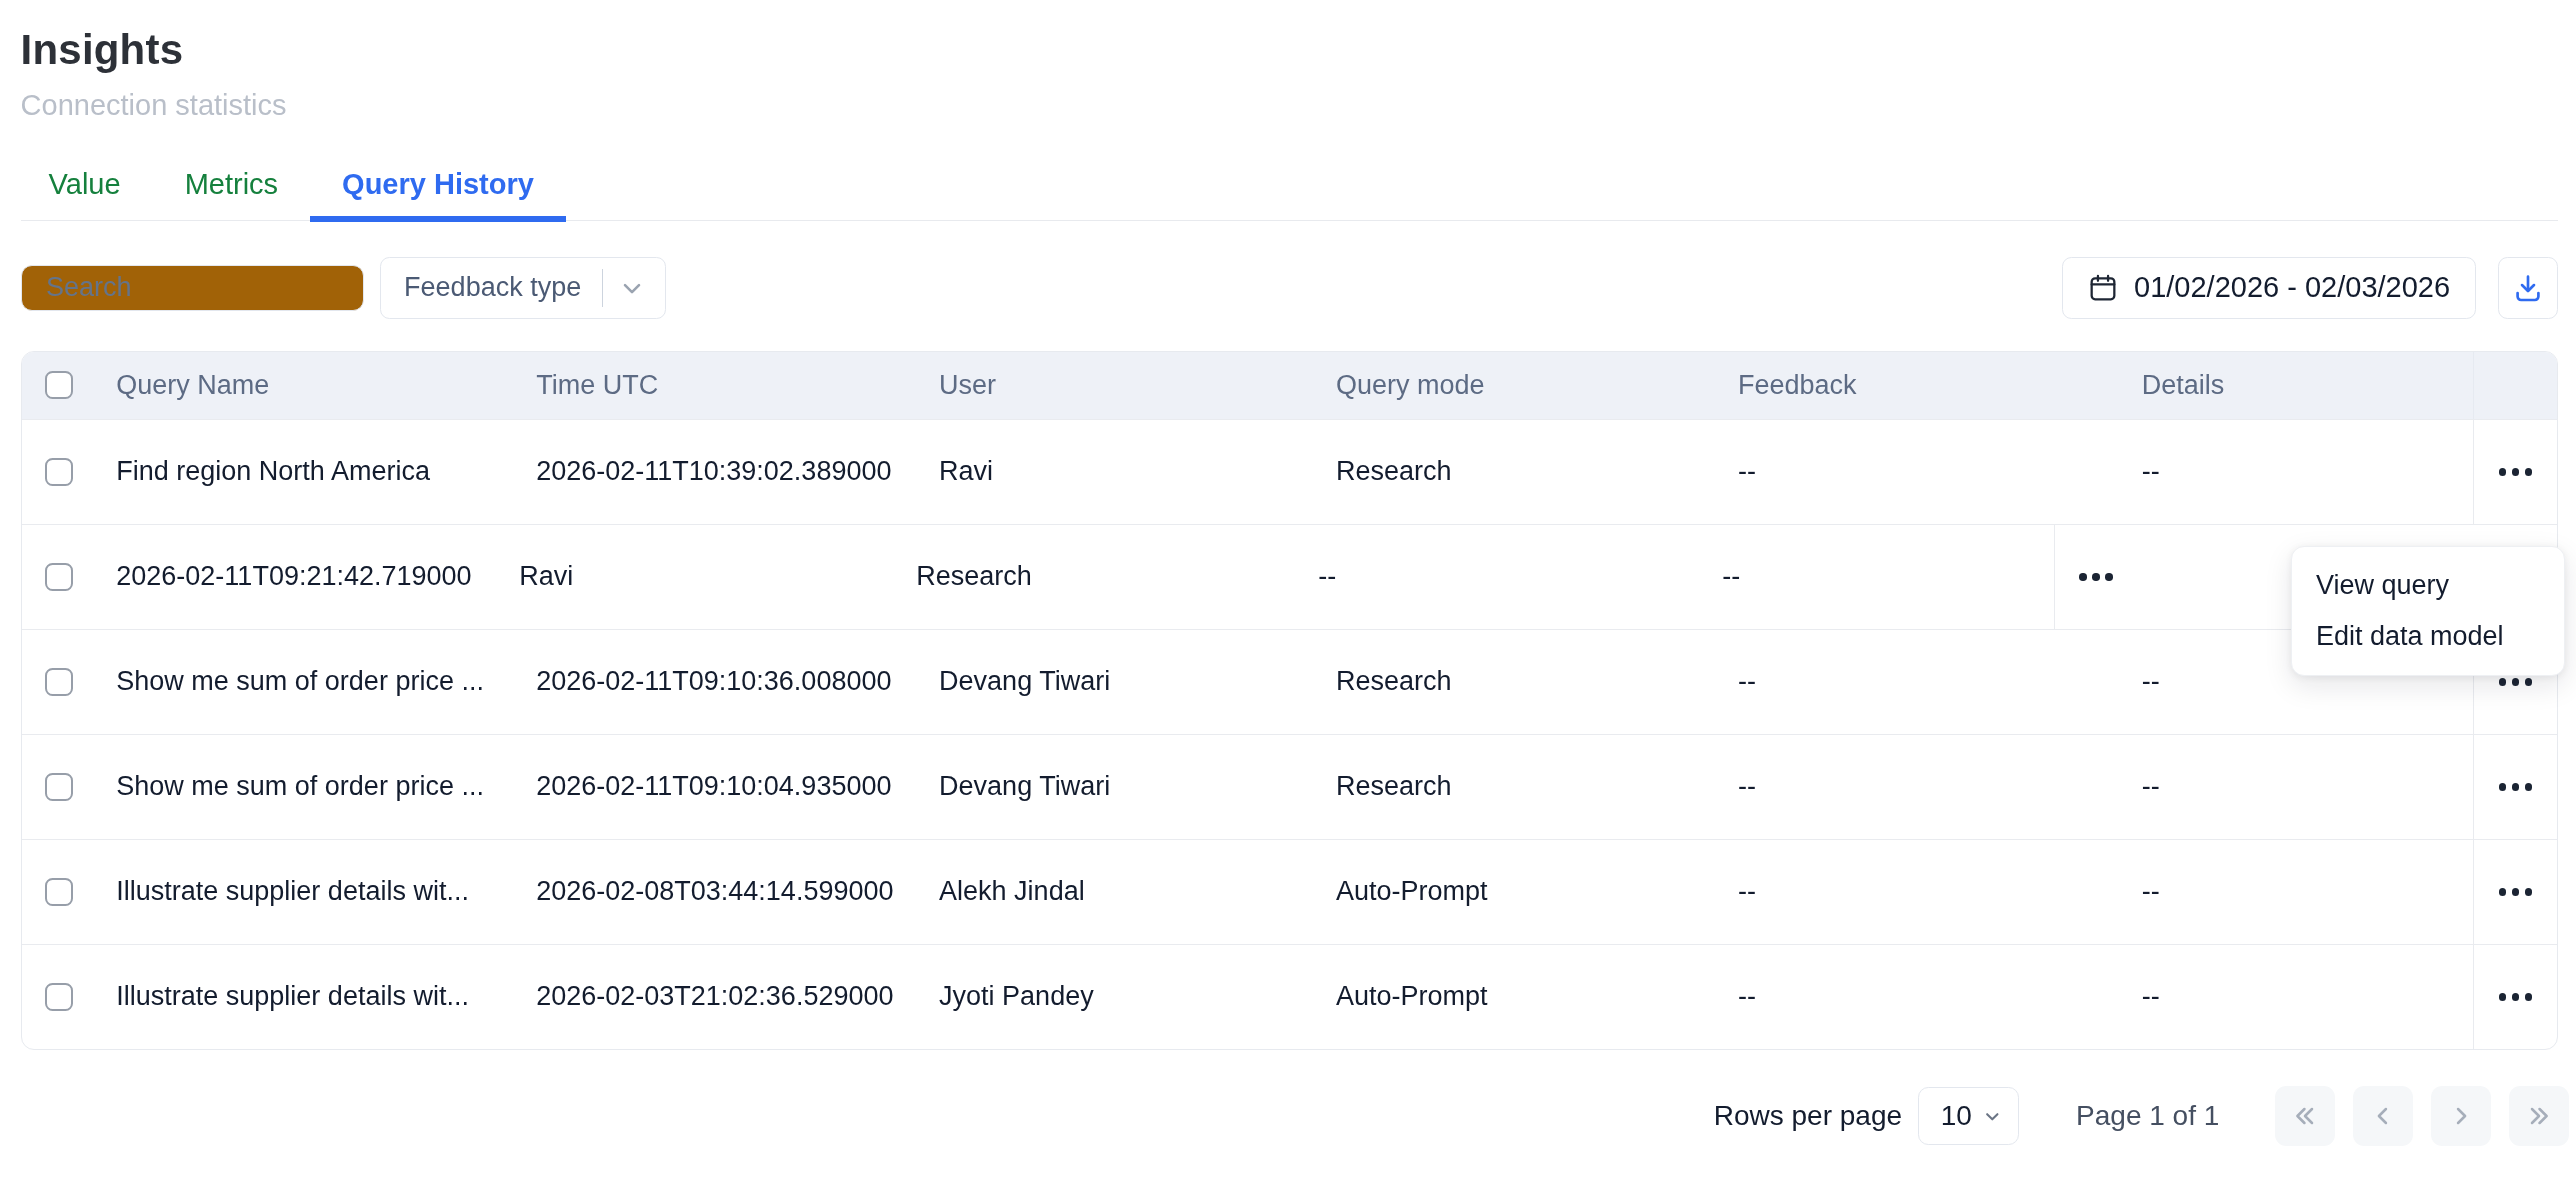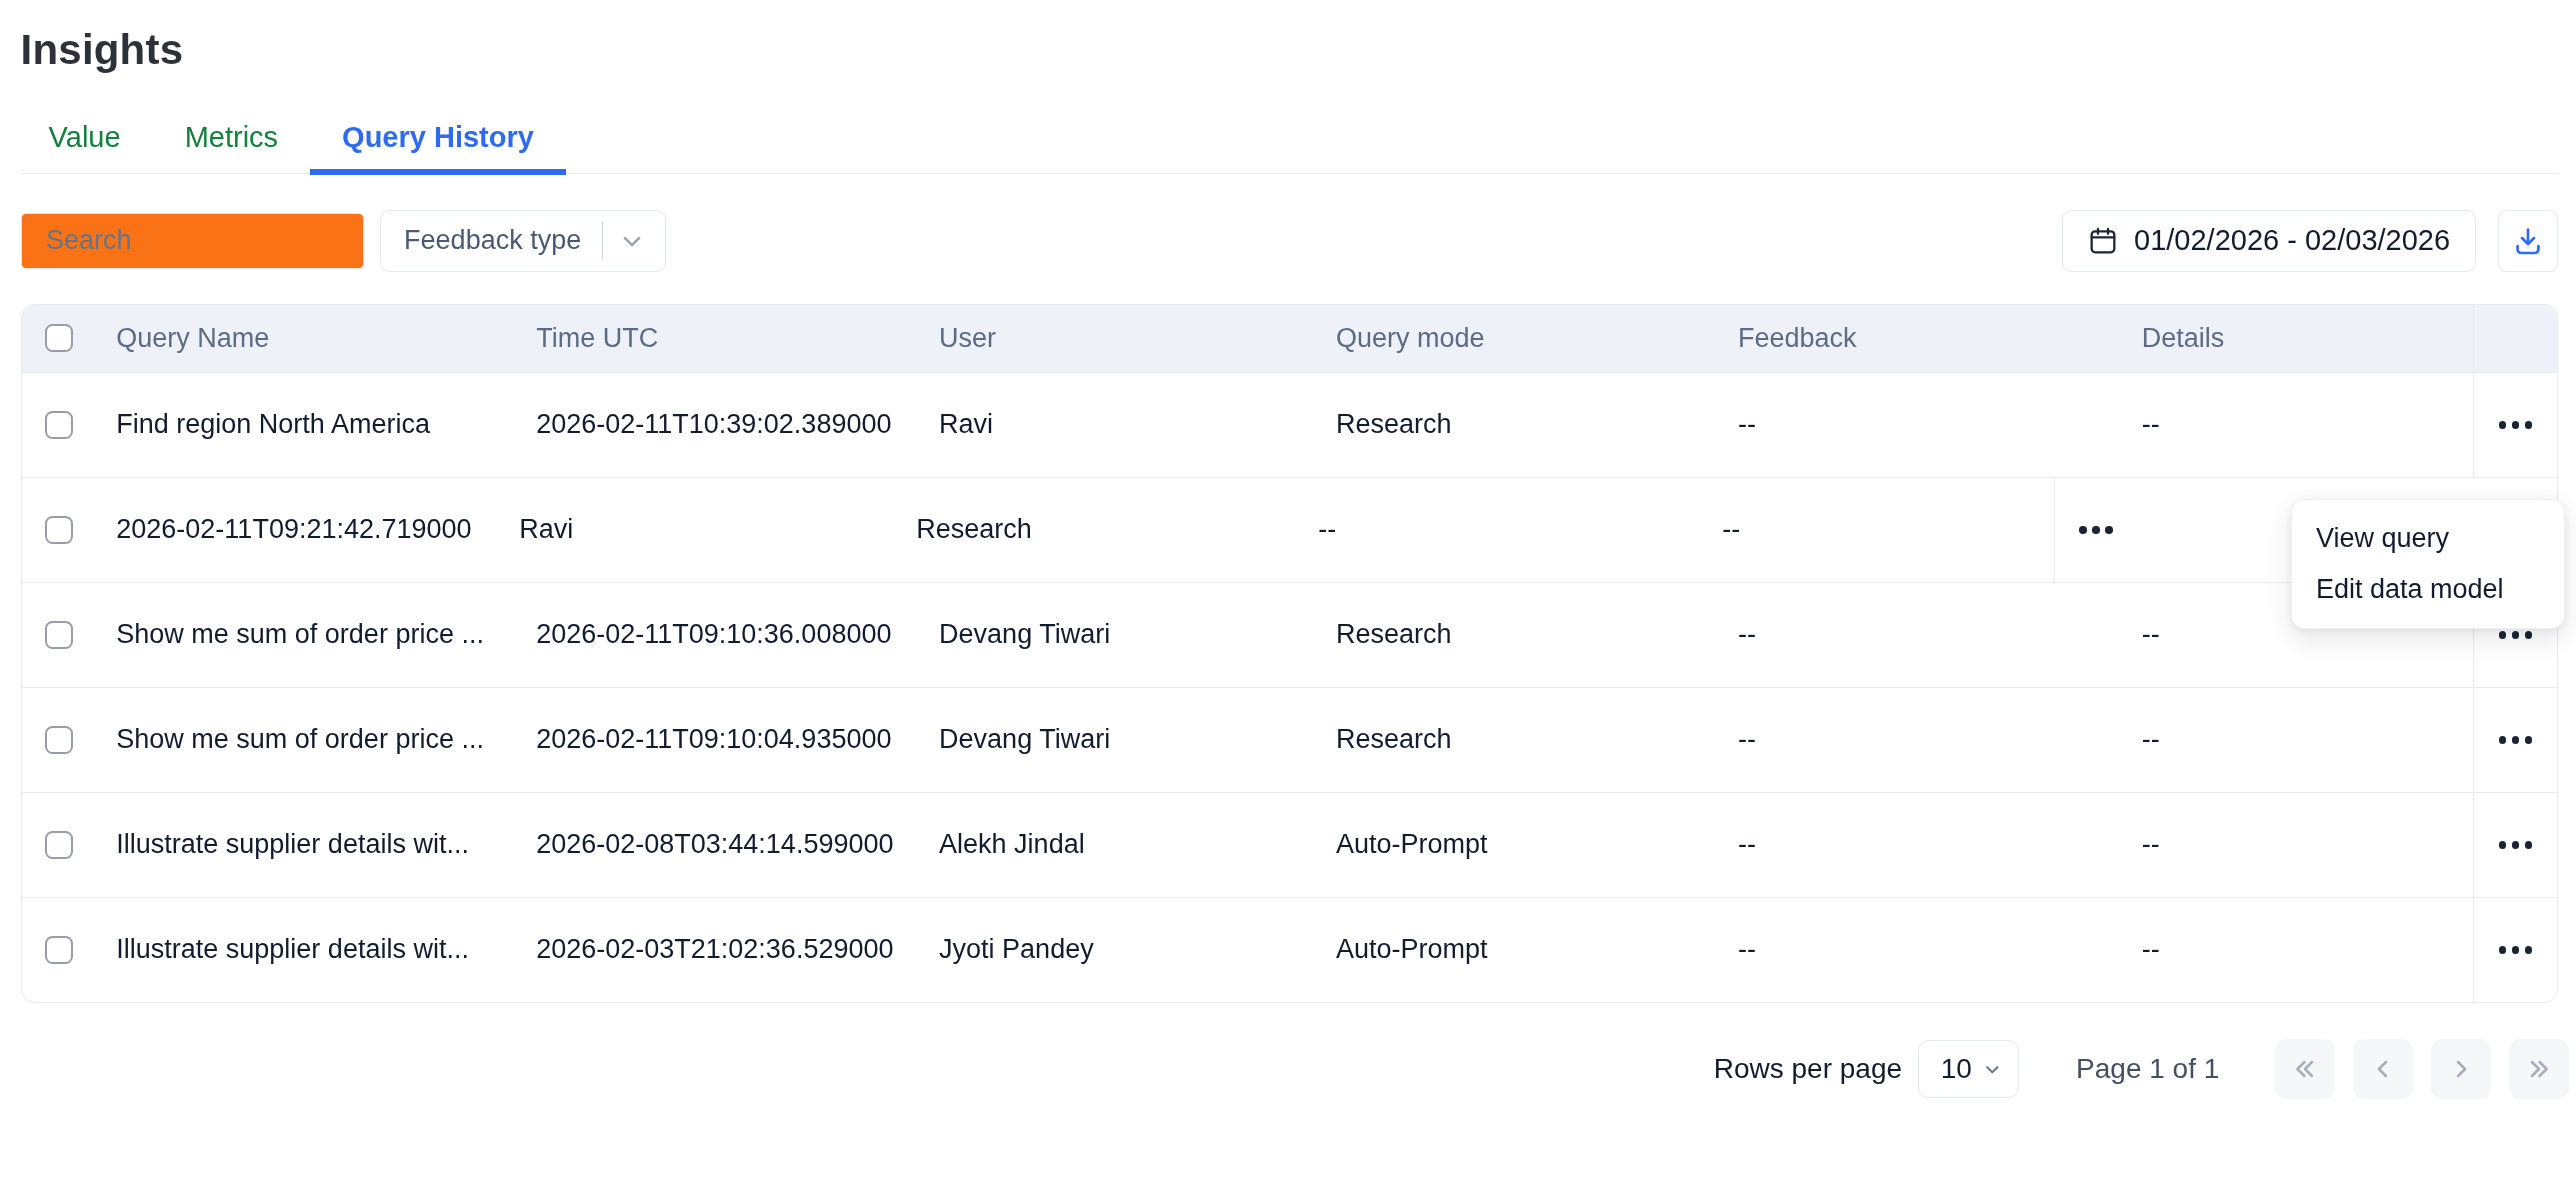--- a/index.html
+++ b/index.html
@@ -18,23 +18,23 @@
   
   .tabs { margin-top: 38px; display: flex; align-items: flex-end; border-bottom: 1.9px solid #e8eaee; }
   .tab { padding: 7.5px 32px 19px 32px; font-size: 29px; color: #15803d; cursor: pointer; position: relative; }
   .tab:first-child { padding-left: 28px; }
   .tab.active { color: #2f6bf0; font-weight: 600; }
   .tab.active::after { content: ""; position: absolute; left: 0; right: 0; bottom: -1.9px; height: 5.6px; background: #2f6bf0; }
 
   
   .filters { margin-top: 36px; display: flex; align-items: center; }
   .search {
-    width: 343px; height: 56px; border: 0.9px solid #e3e7ee; border-radius: 5px;
+    width: 343px; height: 46px; border: 0.9px solid #e3e7ee; border-radius: 11px;
     font-size: 27px; padding: 0 24.4px; color: #131c2e; outline: none;
-    font-family: inherit; background: #f97316;
+    font-family: inherit; background: #a16207;
   }
   .search::placeholder { color: #64748b; }
   .dropdown {
     margin-left: 16px; height: 62px; border: 0.9px solid #e3e7ee; border-radius: 9.4px;
     background: #fff; display: flex; align-items: center; padding: 0 19px 0 23.5px;
     font-size: 27px; color: #4b5a74; cursor: pointer; font-family: inherit;
   }
   .vdiv { width: 0.9px; height: 38px; background: #cdd4de; margin: 0 15px 0 20.6px; }
   .spacer { flex: 1; }
   .date-btn {
@@ -104,20 +104,21 @@
     display: flex; align-items: center; justify-content: center; cursor: pointer; color: #a6aeba;
   }
   svg { display: block; }
 </style>
 </head>
 <body>
 
 <div class="page">
 
   <h1 class="title">Insights</h1>
+  <div class="subtitle">Connection statistics</div>
 
   <div class="tabs">
     <div class="tab">
       <span>Value</span>
     </div>
     <div class="tab">
       <span>Metrics</span>
     </div>
     <div class="tab active">
       <span>Query History</span>

